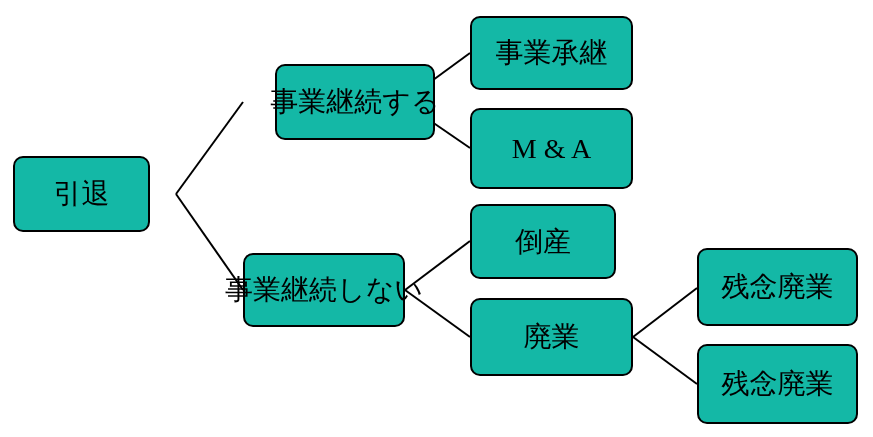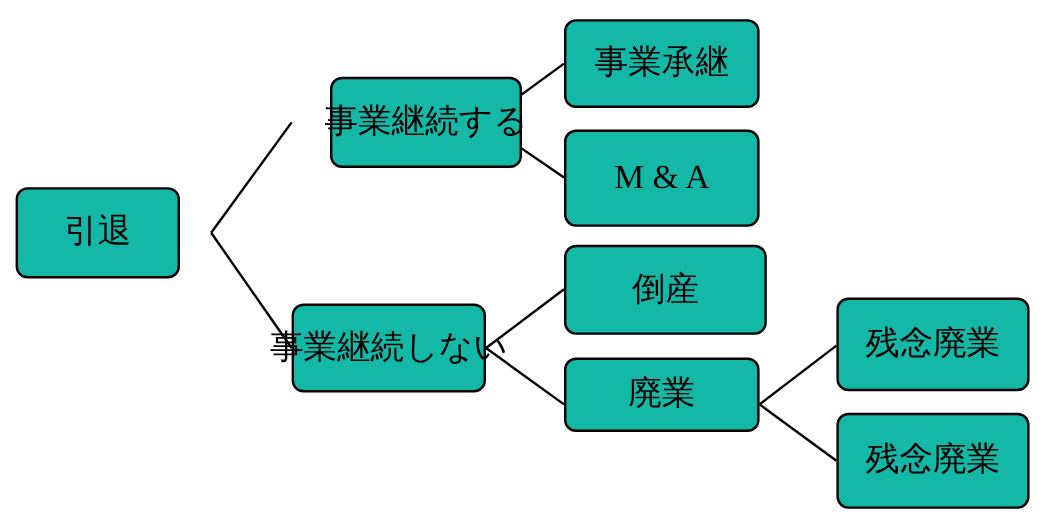--- a/index.html
+++ b/index.html
@@ -36,22 +36,22 @@
     color: #000000;
     line-height: 1.2;
     white-space: nowrap;
   }
   
   #n-root        { left: 13px;  top: 156px; width: 137px; height: 76px; }
   #n-continue    { left: 243px; top: 64px;  width: 160px; height: 76px; margin-left: 32px; }
   #n-succession  { left: 470px; top: 16px;  width: 163px; height: 74px; }
   #n-ma          { left: 470px; top: 108px; width: 163px; height: 81px; }
   #n-notcontinue { left: 243px; top: 253px; width: 162px; height: 74px; }
-  #n-bankruptcy  { left: 470px; top: 204px; width: 169px; height: 75px; text-align: right; }
-  #n-closure     { left: 470px; top: 298px; width: 163px; height: 62px; }
+  #n-bankruptcy  { left: 470px; top: 204px; width: 146px; height: 75px; text-align: right; }
+  #n-closure     { left: 470px; top: 298px; width: 163px; height: 78px; }
   #n-regret      { left: 697px; top: 248px; width: 161px; height: 78px; }
   #n-amicable    { left: 697px; top: 344px; width: 161px; height: 80px; }
 </style>
 </head>
 <body>
 
 <div class="canvas">
 
   <svg class="edges-layer" viewBox="0 0 873 437" xmlns="http://www.w3.org/2000/svg">
     <line x1="176" y1="194" x2="243" y2="102" stroke="#000" stroke-width="2"></line>

